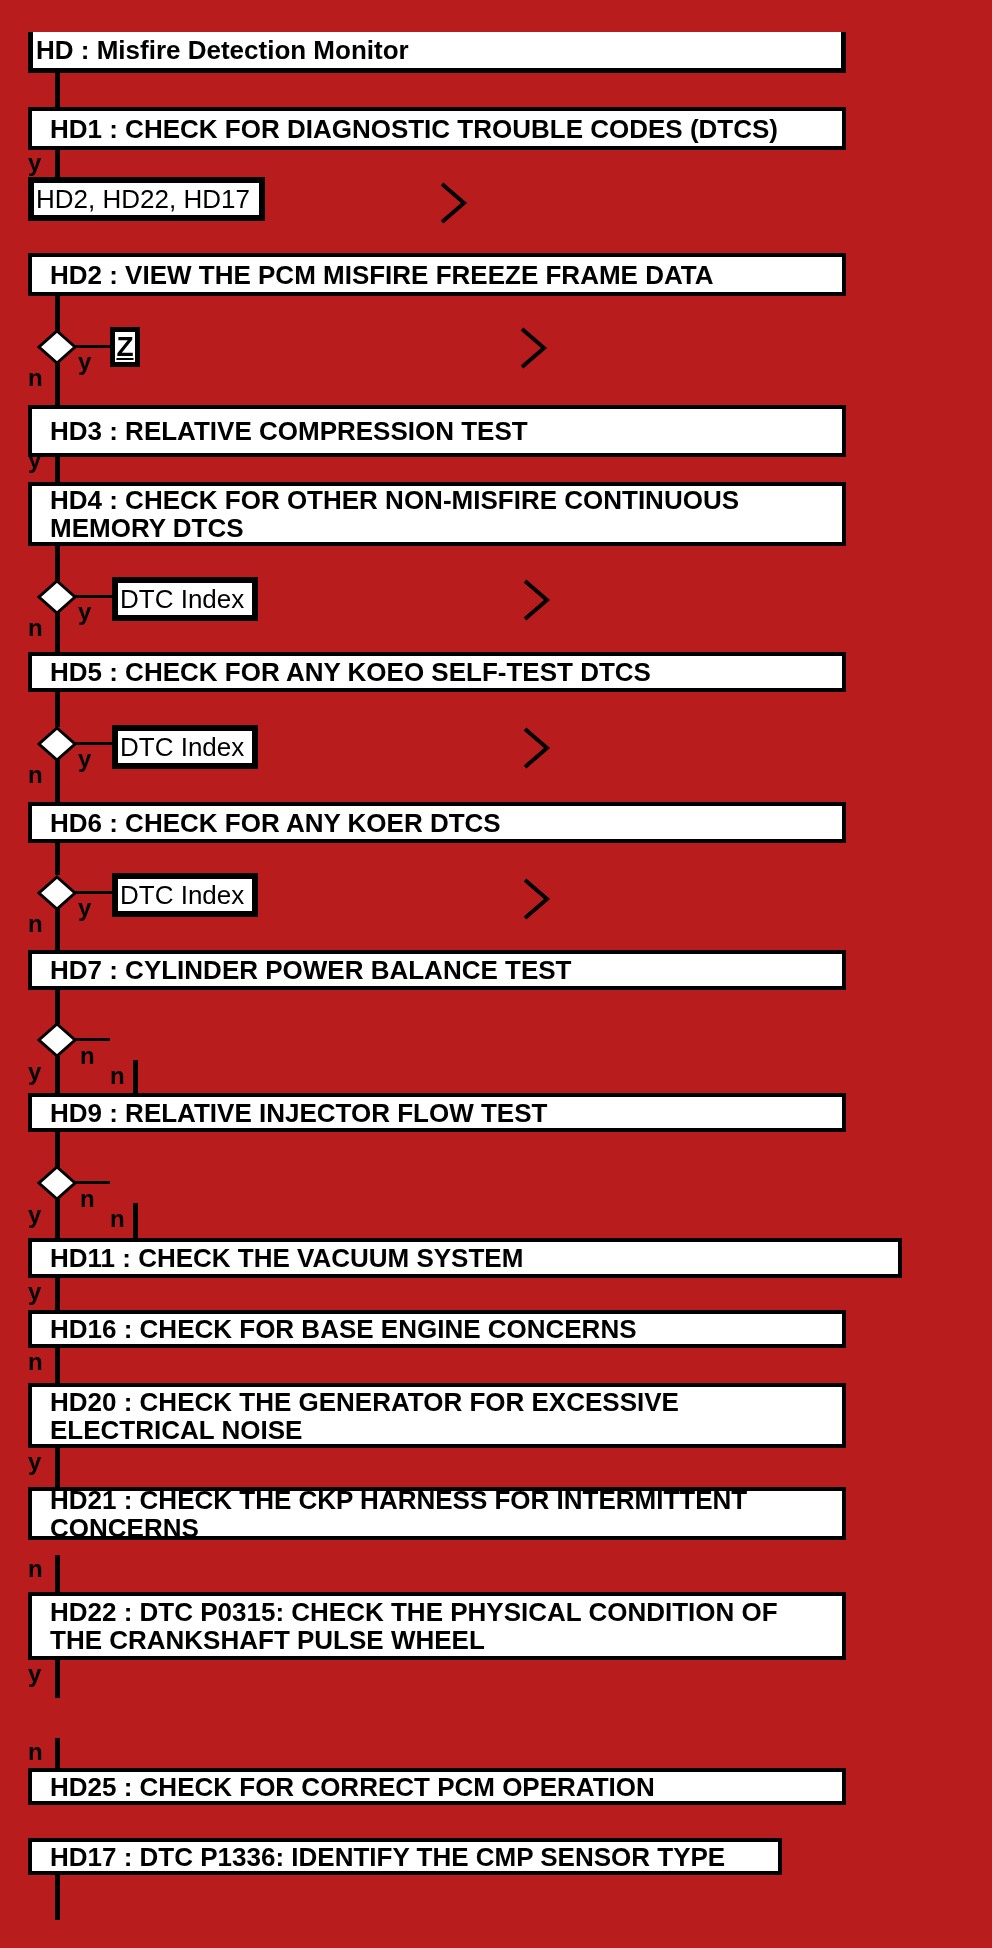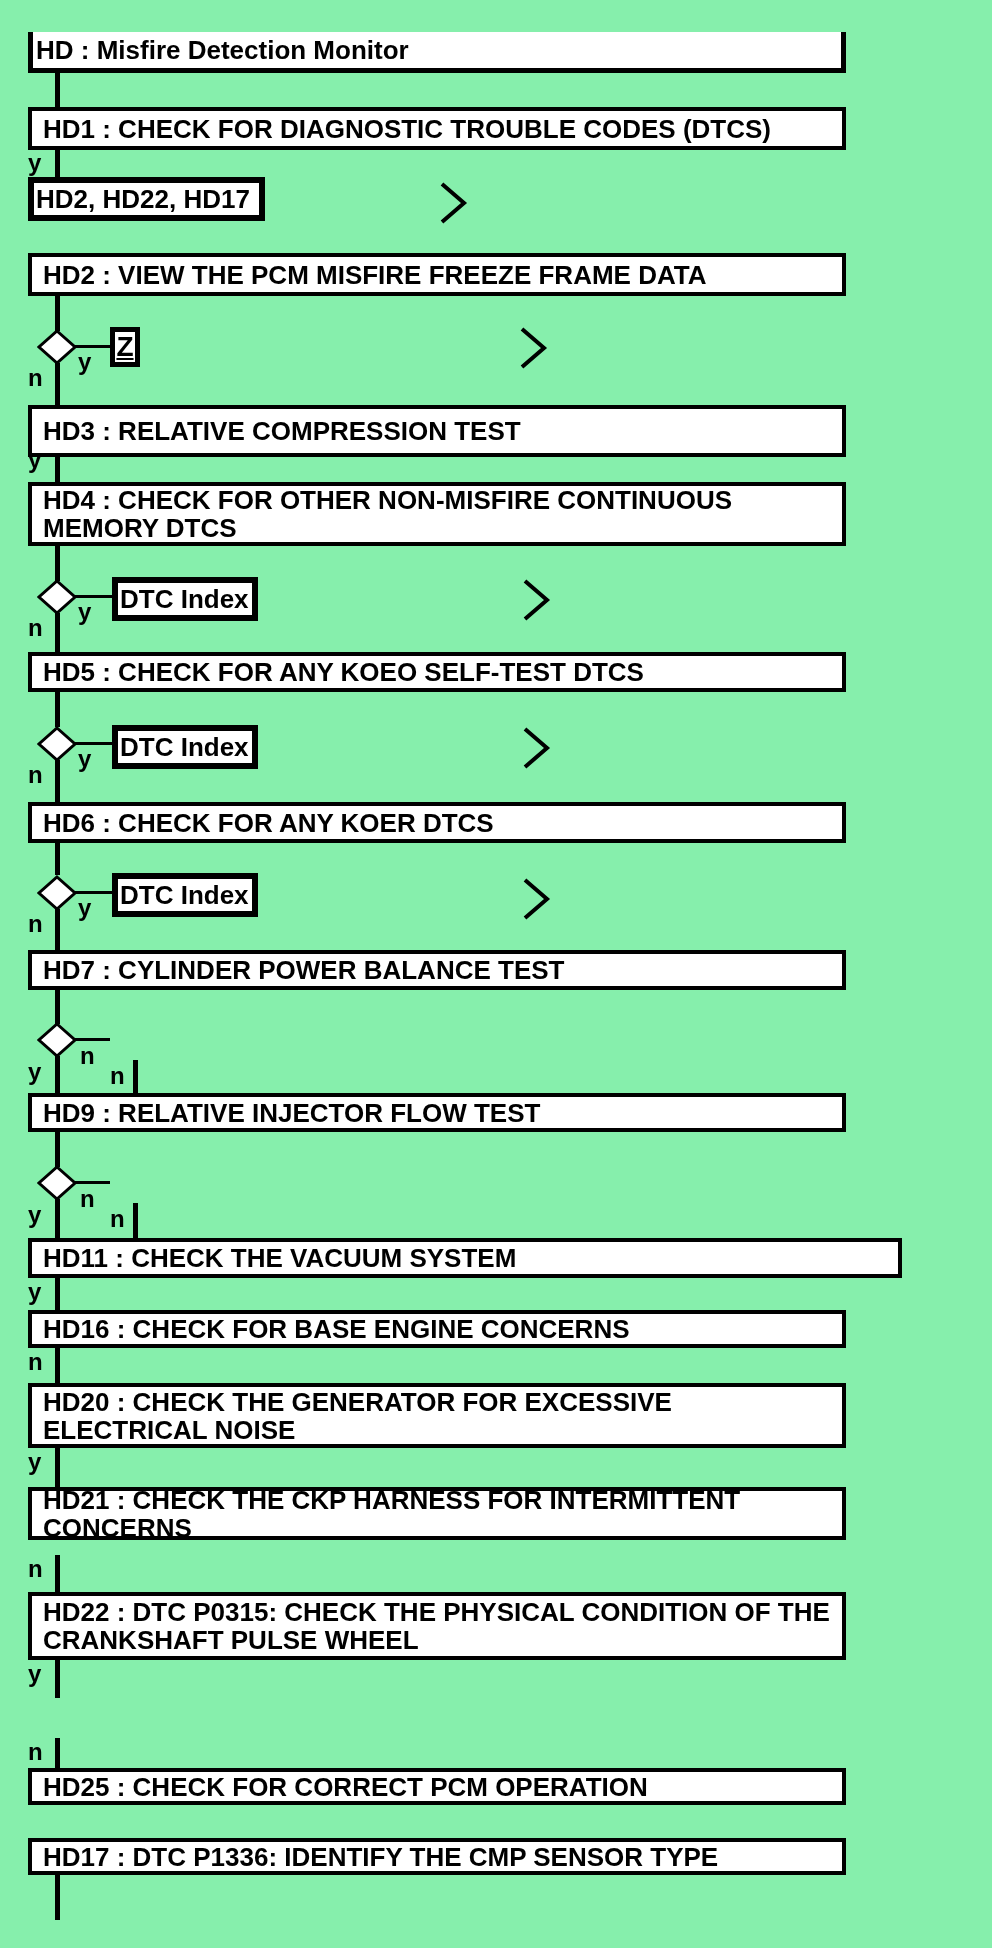--- a/index.html
+++ b/index.html
@@ -1,30 +1,30 @@
 <!DOCTYPE html>
 <html><head>
 <meta charset="utf-8">
 <style>
   html,body{margin:0;padding:0;background:#ffffff;}
   #canvas{
-    position:relative;width:992px;height:1948px;background:#86efac;
+    position:relative;width:992px;height:1948px;background:#b91c1c;
     font-family:"Liberation Sans", sans-serif;color:#000;overflow:hidden;
   }
   .box{
     position:absolute;box-sizing:border-box;background:#fff;
     border:4px solid #000;display:flex;align-items:center;
-    font-size:26px;font-weight:bold;line-height:28px;padding:0 11px;
+    font-size:26px;font-weight:bold;line-height:28px;padding:0 18px;
     white-space:normal;
   }
   .thick{border-width:6px;}
   .link{
     position:absolute;box-sizing:border-box;background:#fff;
     border:6px solid #000;display:flex;align-items:center;
-    font-size:26px;font-weight:bold;line-height:26px;padding:16px 2px;
+    font-size:26px;font-weight:normal;line-height:26px;padding:16px 2px;
   }
   .zbox{
     position:absolute;box-sizing:border-box;background:#fff;border:5px solid #000;
     display:flex;align-items:center;justify-content:center;
     font-size:28px;font-weight:bold;text-decoration:underline;overflow:visible;
   }
   .title{
     position:absolute;box-sizing:border-box;background:#fff;
     border-left:5px solid #000;border-right:5px solid #000;border-bottom:5px solid #000;
     display:flex;align-items:center;font-size:26px;font-weight:bold;padding:0 3px;
@@ -111,21 +111,21 @@
     </div>
   <div class="box" style="left:28px;top:1487px;width:818px;height:53px;">
       <span>HD21 : CHECK THE CKP HARNESS FOR INTERMITTENT CONCERNS</span>
     </div>
   <div class="box" style="left:28px;top:1592px;width:818px;height:68px;">
       <span>HD22 : DTC P0315: CHECK THE PHYSICAL CONDITION OF THE CRANKSHAFT PULSE WHEEL</span>
     </div>
   <div class="box" style="left:28px;top:1768px;width:818px;height:37px;">
       <span>HD25 : CHECK FOR CORRECT PCM OPERATION</span>
     </div>
-  <div class="box" style="left:28px;top:1838px;width:818px;height:37px;">
+  <div class="box" style="left:28px;top:1838px;width:754px;height:37px;">
       <span>HD17 : DTC P1336: IDENTIFY THE CMP SENSOR TYPE</span>
     </div>
 
   <div class="link" style="left:28px;top:177px;width:237px;height:41px;">
       <span>HD2, HD22, HD17</span>
     </div>
   <div class="zbox" style="left:110px;top:327px;width:30px;height:40px;">
       <span>Z</span>
     </div>
   <div class="link" style="left:112px;top:577px;width:146px;height:38px;">

